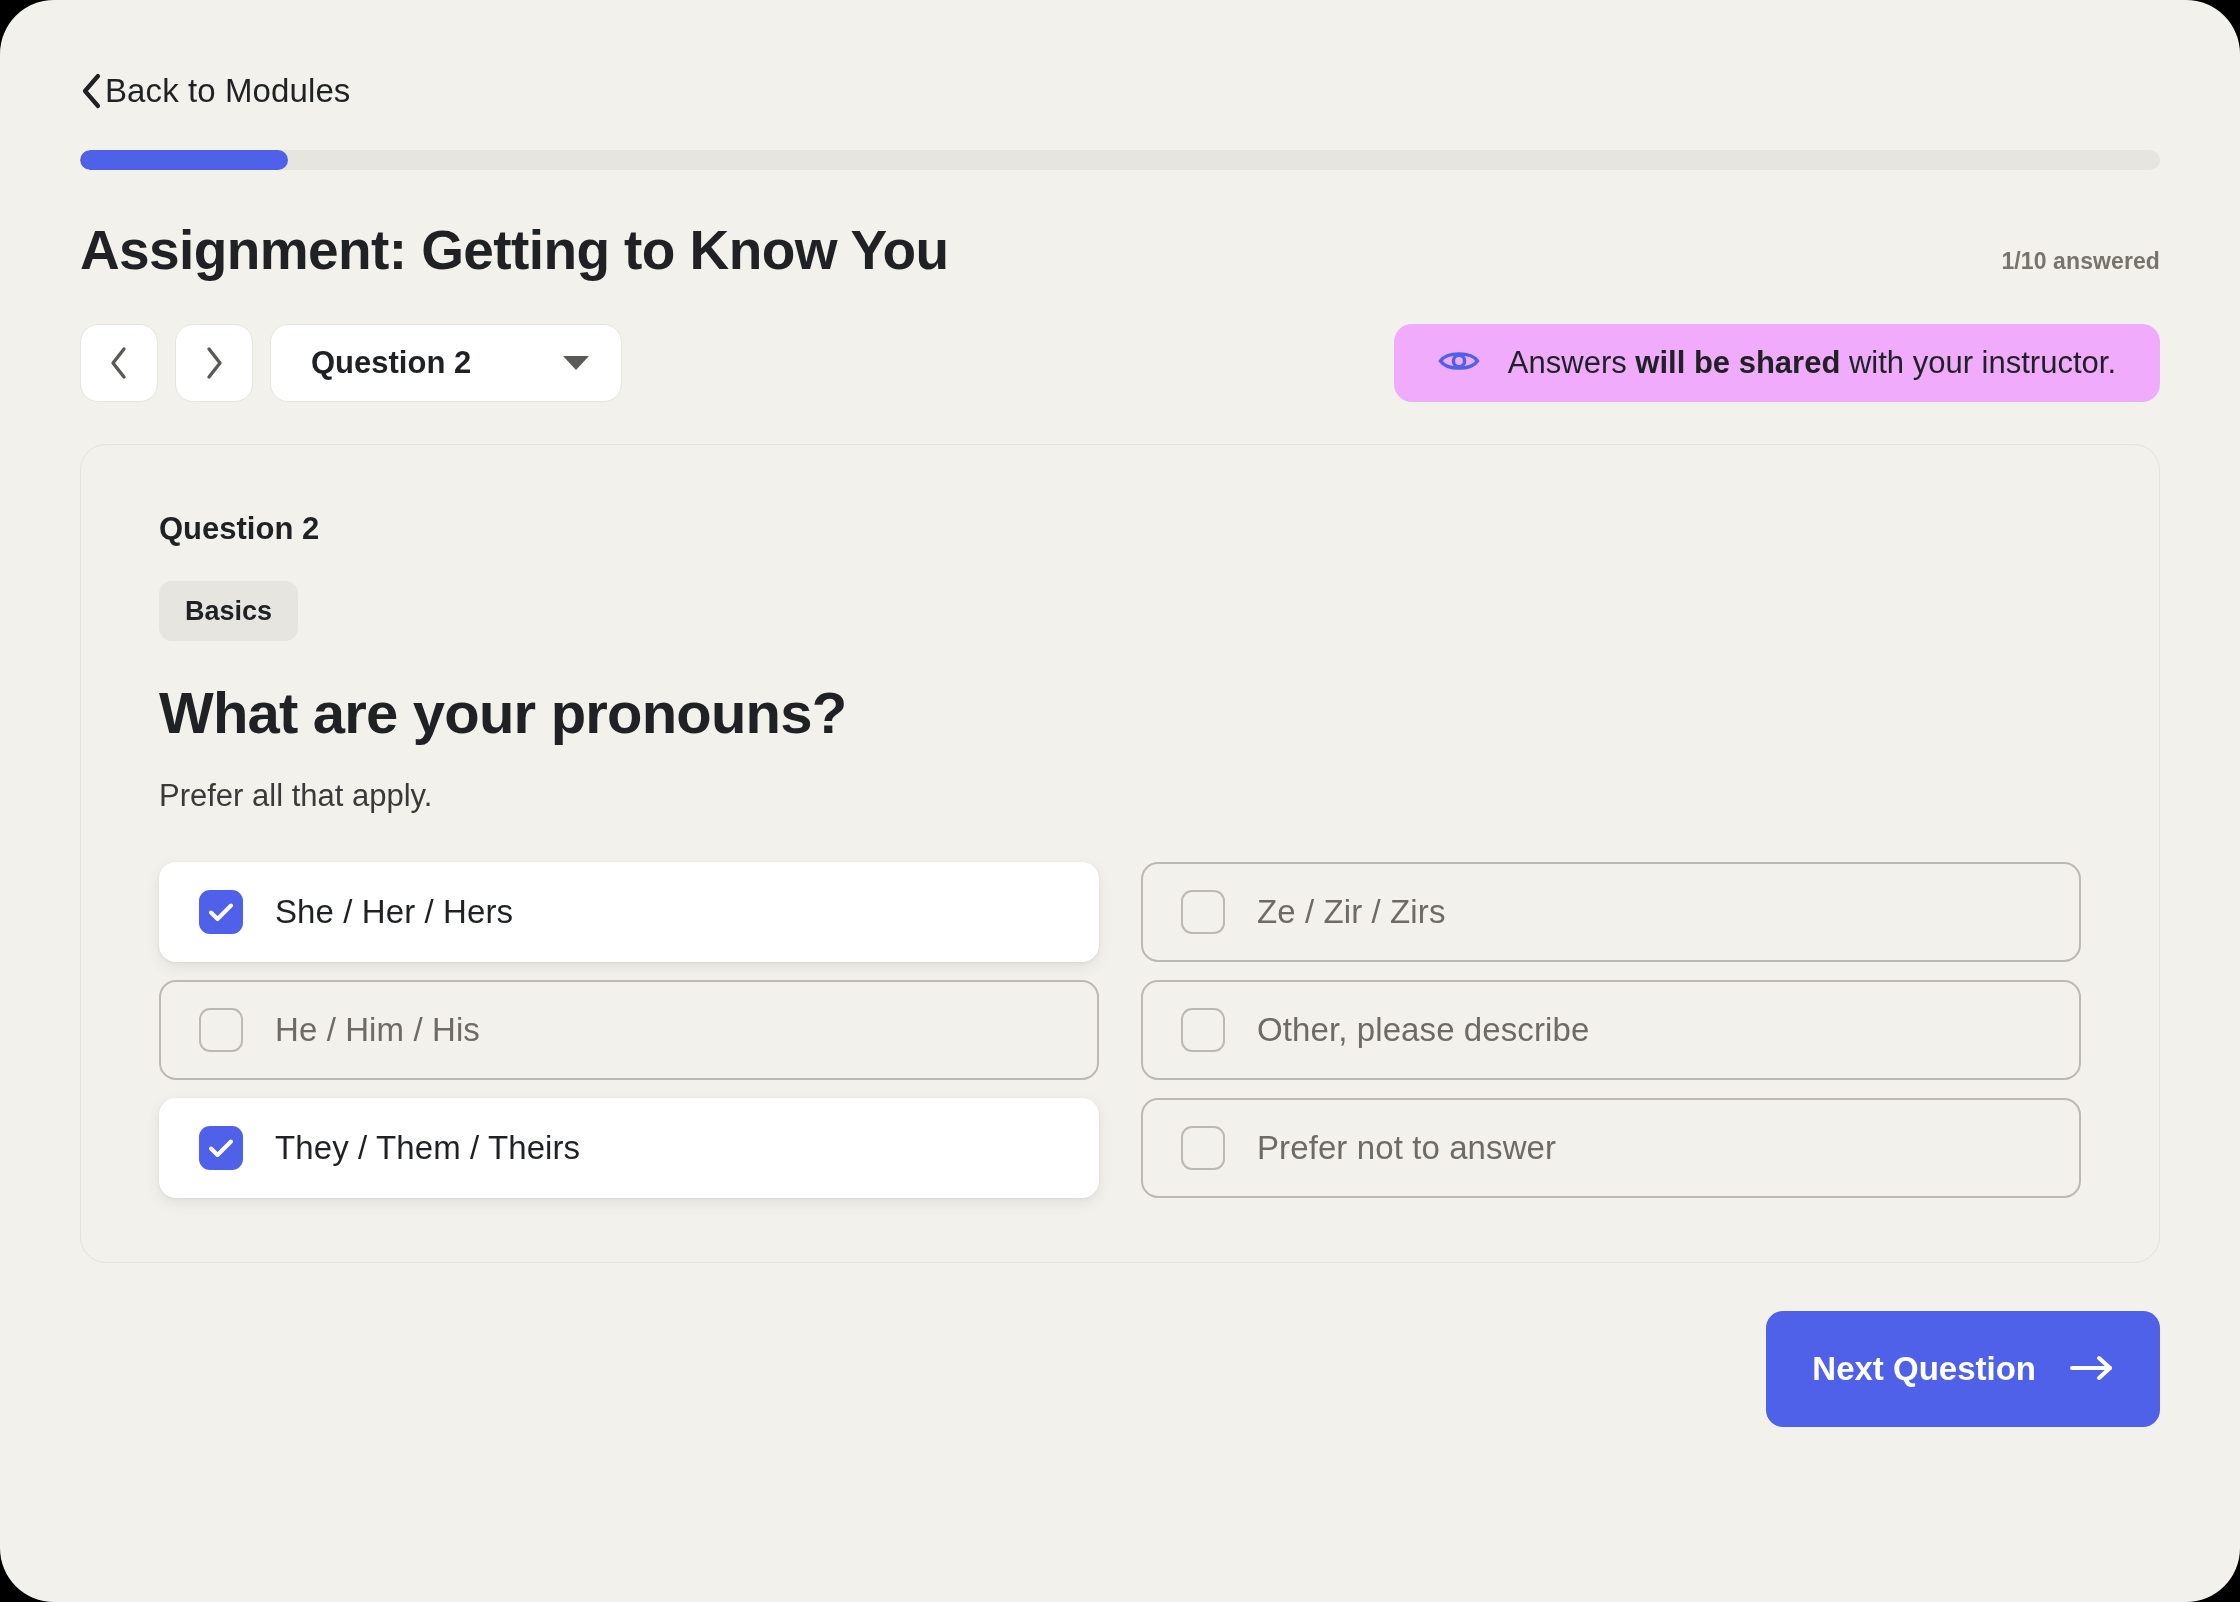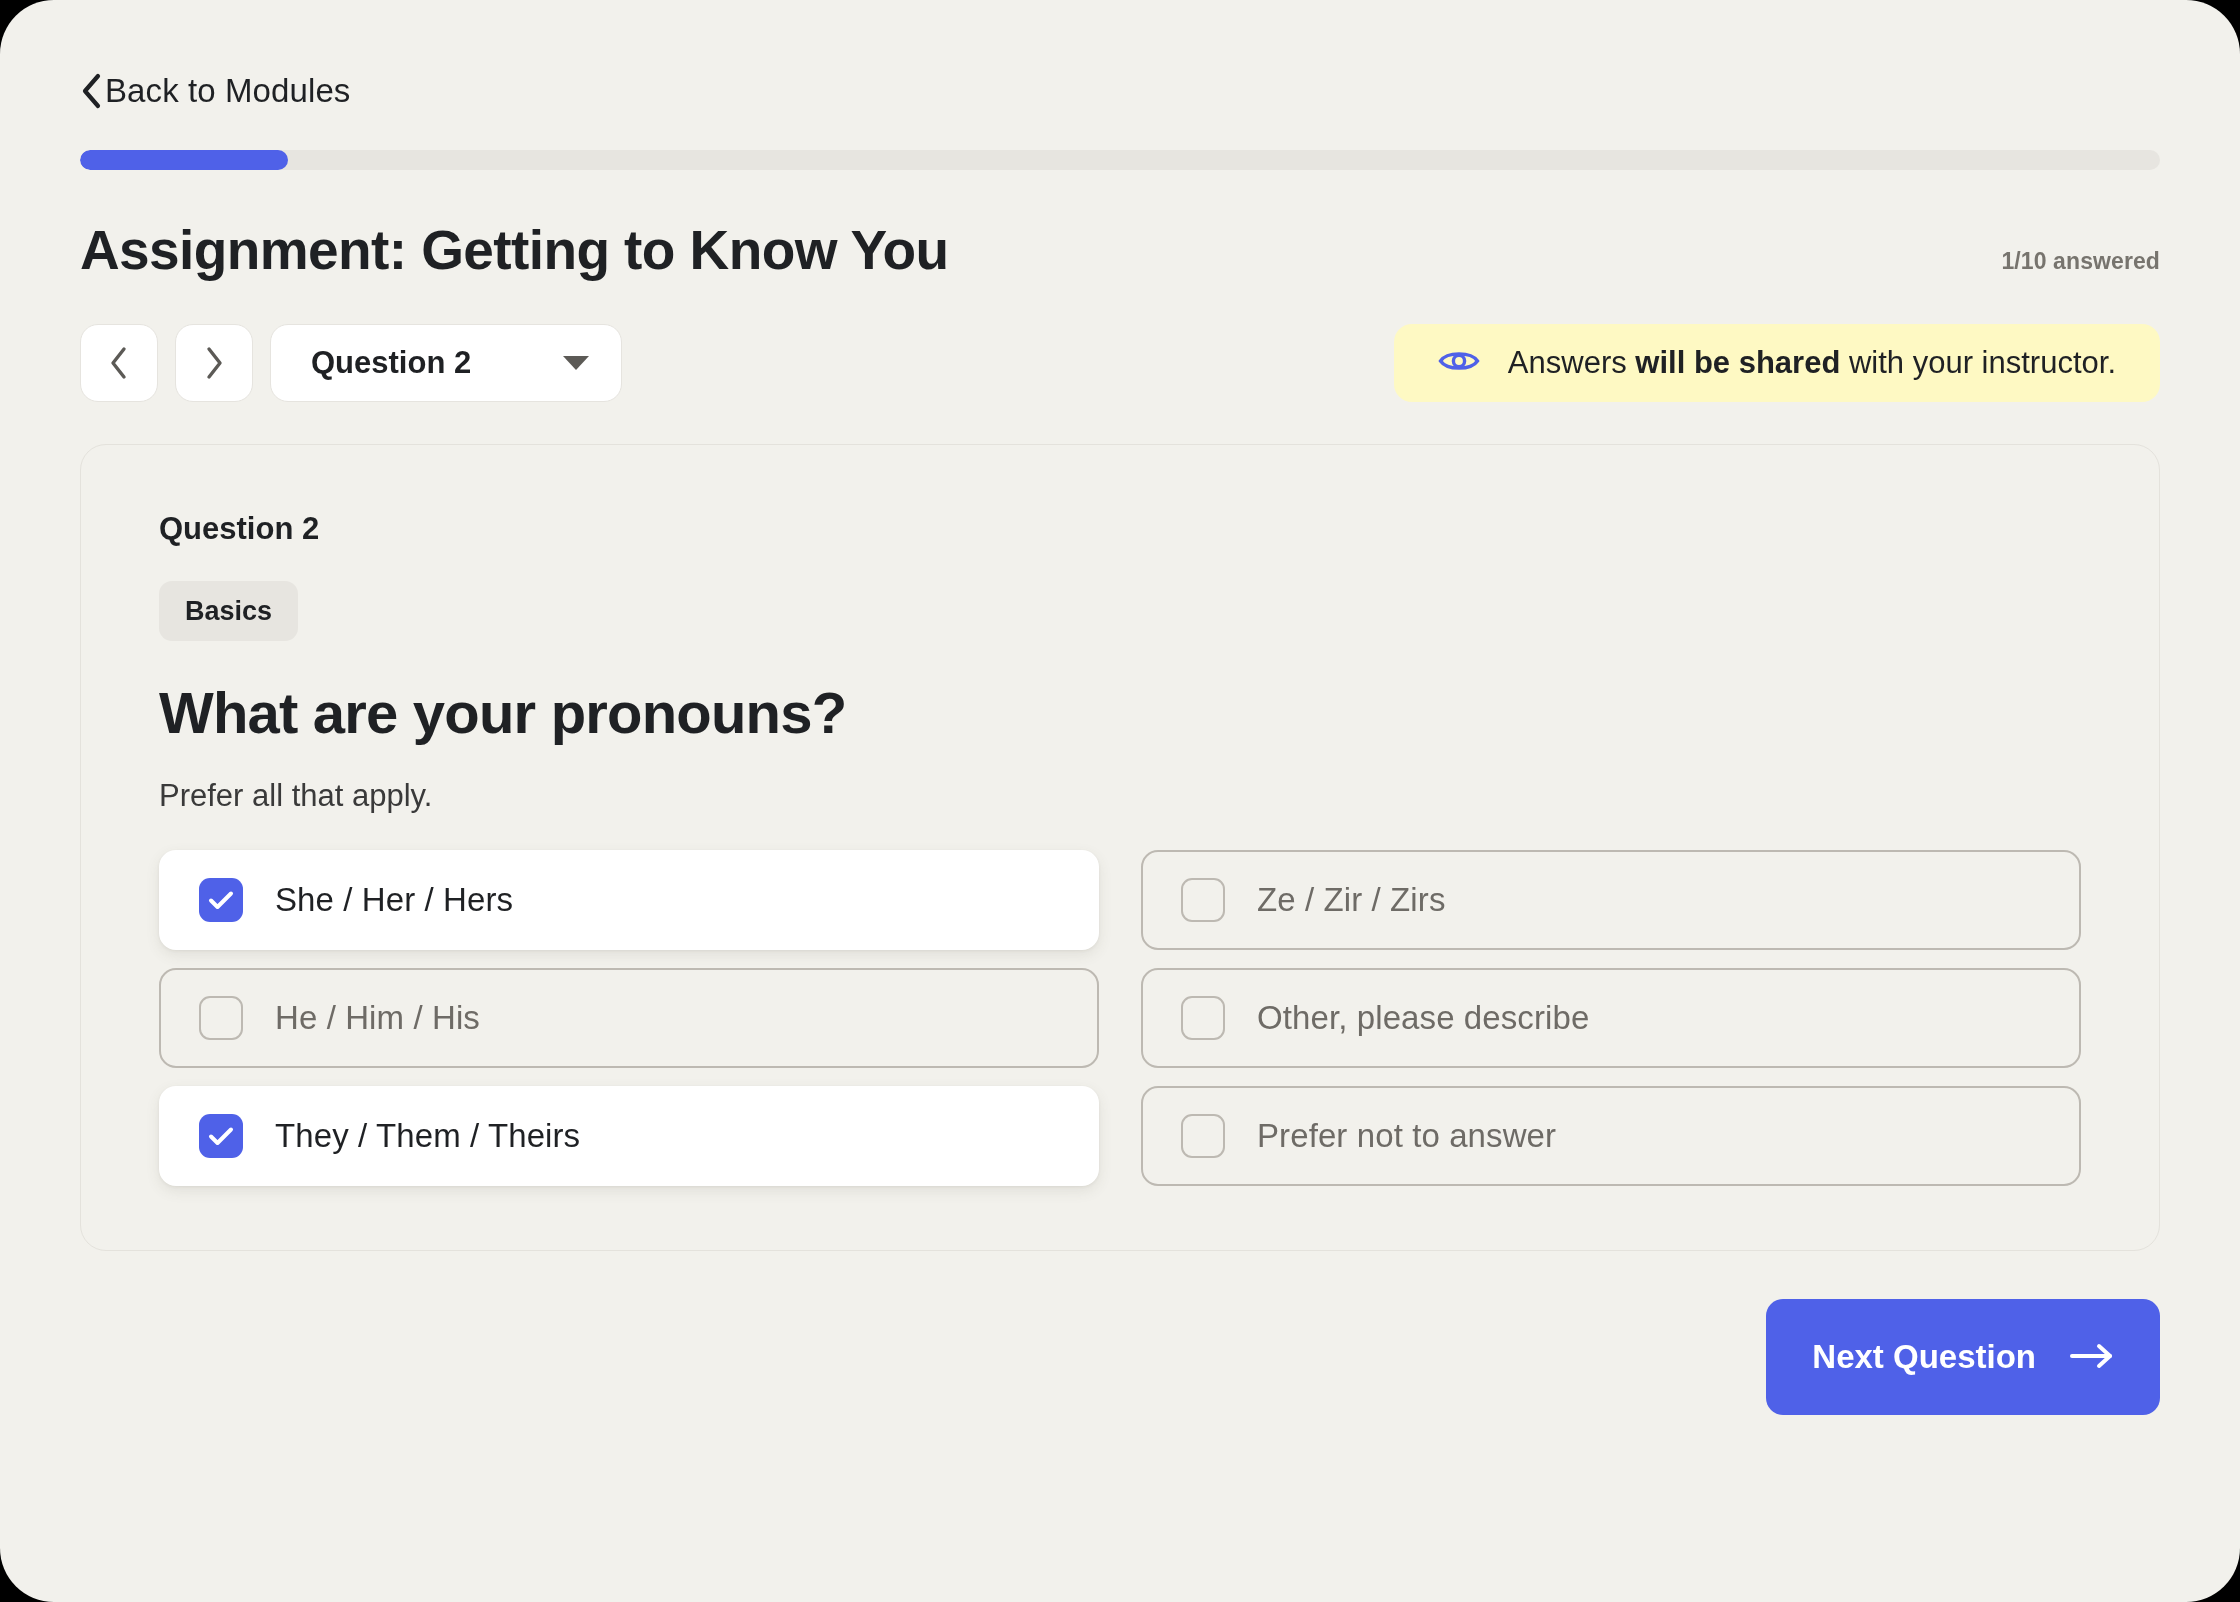--- a/index.html
+++ b/index.html
@@ -125,21 +125,21 @@
     color: #1f2124;
   }
   .caret {
     width: 0; height: 0;
     border-left: 13px solid transparent;
     border-right: 13px solid transparent;
     border-top: 14px solid #5c5a56;
   }
 
   .share-banner {
-    background: #fef9c3;
+    background: #f0abfc;
     border-radius: 18px;
     height: 78px;
     display: flex;
     align-items: center;
     gap: 28px;
     padding: 0 44px;
   }
   .share-text {
     font-size: 31px;
     color: #1f2124;
@@ -179,21 +179,21 @@
     color: #1f2124;
     letter-spacing: -0.8px;
   }
   .question-subtext {
     margin-top: 32px;
     font-size: 31px;
     color: #3a3a3a;
   }
 
   .options-grid {
-    margin-top: 36px;
+    margin-top: 48px;
     display: grid;
     grid-template-columns: 1fr 1fr;
     column-gap: 42px;
     row-gap: 18px;
     padding-right: 78px;
   }
 
   .option {
     display: flex;
     align-items: center;

